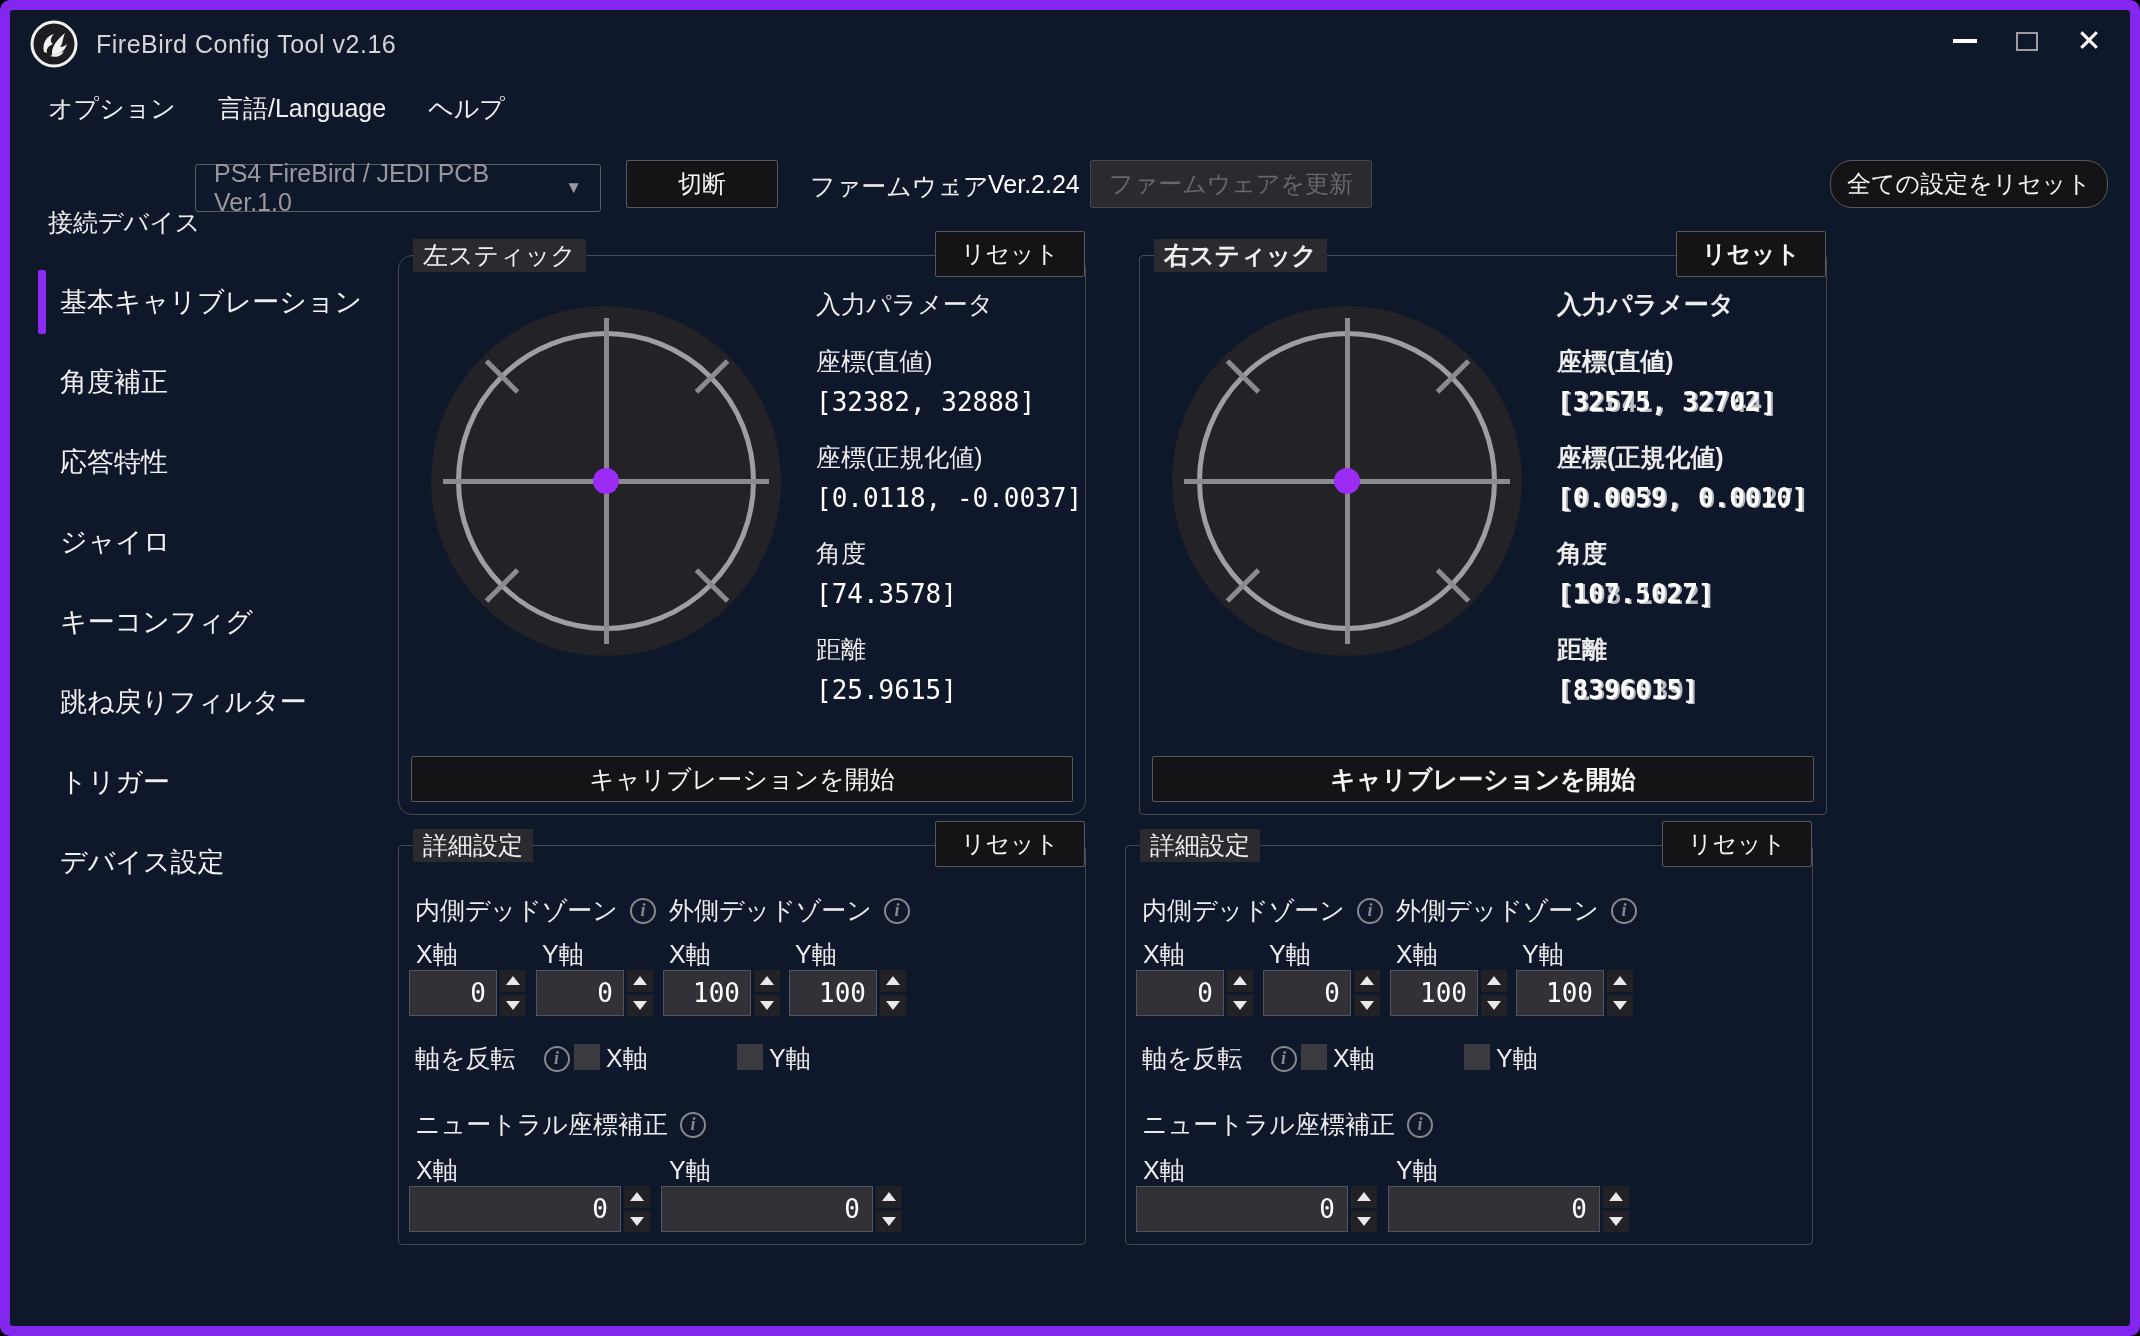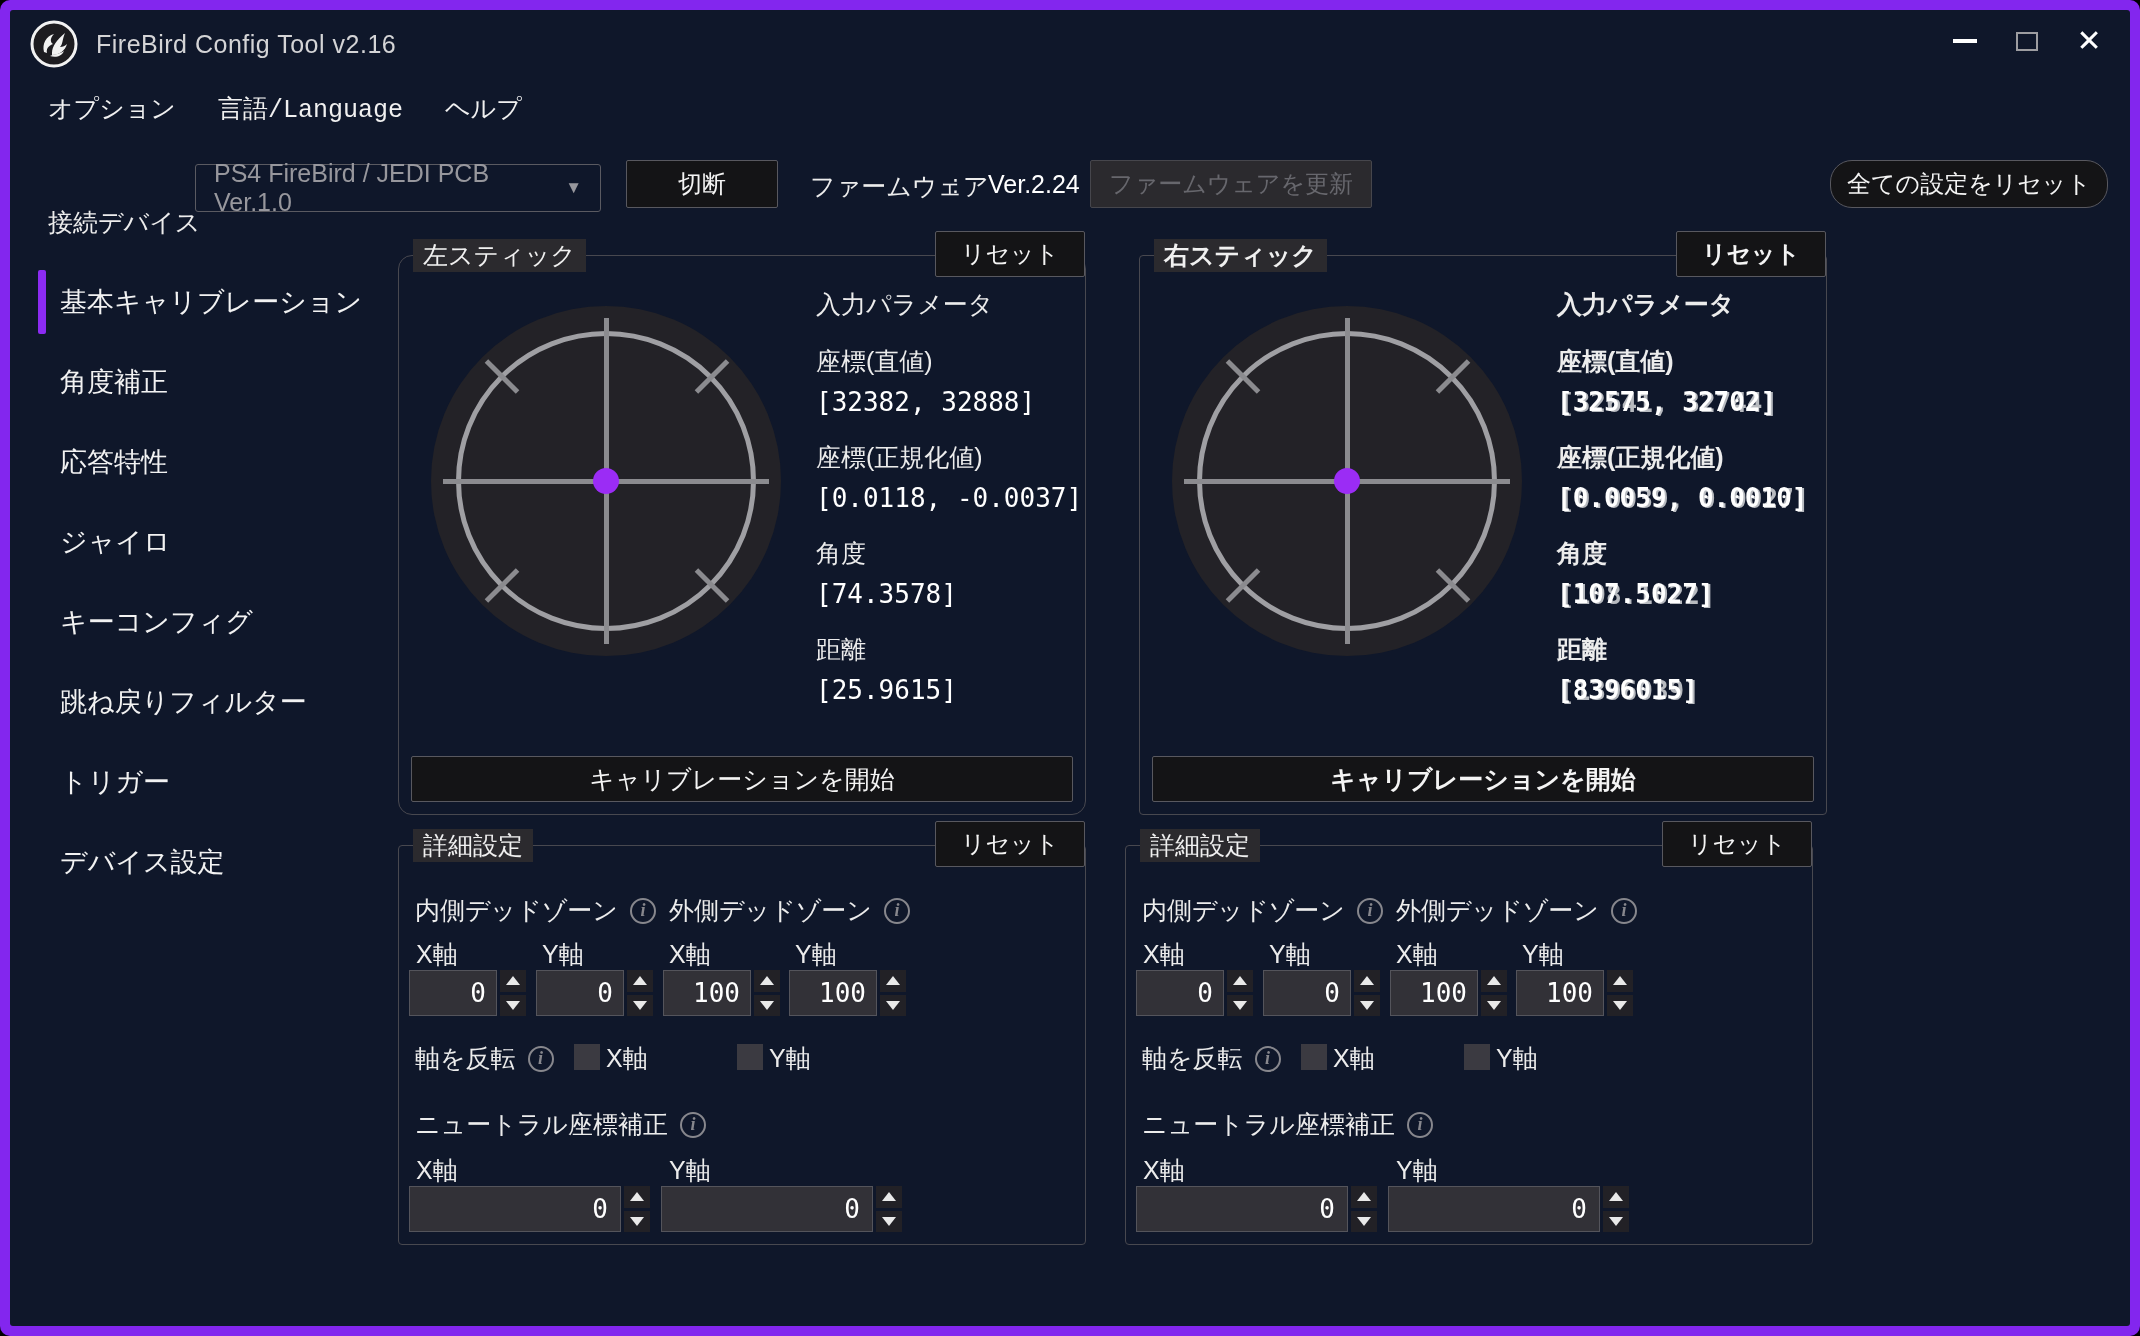--- a/index.html
+++ b/index.html
@@ -14,21 +14,21 @@
   .titlebar { position:absolute; top:0; left:0; right:0; height:68px; }
   .logo { position:absolute; left:20px; top:10px; width:48px; height:48px; }
   .app-title { position:absolute; left:86px; top:20px; font-size:25px; color:#d4d4d6; letter-spacing:.5px; }
   .win-controls { position:absolute; right:10px; top:0; height:62px; display:flex; }
   .win-btn { width:62px; height:62px; display:flex; align-items:center; justify-content:center; }
   .min-glyph { width:24px; height:4px; background:#ffffff; }
   .max-glyph { width:22px; height:19px; border:2px solid #9d9da1; }
   .close-glyph { font-size:30px; color:#ffffff; line-height:1; font-weight:400; }
 
   
-  .menubar { position:absolute; top:82px; left:38px; display:flex; gap:42px;font-family:Liberation Mono, monospace; }
+  .menubar { position:absolute; top:82px; left:38px; display:flex; gap:42px; }
   .menu-item { font-size:25px; color:#f0f0f0; }
 
   
   .device-row { position:absolute; top:150px; left:0; right:0; height:48px; }
   .device-label { position:absolute; left:38px; top:10px; font-size:25px;margin-top:36px; }
   .device-select { position:absolute; left:185px; top:4px; width:406px; height:48px;
     border:1px solid #5a5a61; border-radius:3px; display:flex; align-items:center;
     padding:0 18px; color:#97979d; font-size:25px; }
   .device-select .caret { margin-left:auto; font-size:17px; color:#97979d; }
   .btn { background:#141416; border:1px solid #58585f; border-radius:2px;
@@ -99,21 +99,21 @@
   .spin-input { width:88px; height:46px; background:#323137; border:1px solid #54545b;
     display:flex; align-items:center; justify-content:flex-end; padding-right:10px;
     font-size:26px; color:#ffffff; font-family:"DejaVu Sans Mono", monospace; }
   .spin-arrows { width:26px; margin-left:3px; display:flex; flex-direction:column; gap:3px; }
   .spin-btn { height:21.5px; background:#222126; display:flex; align-items:center; justify-content:center; }
   .tri-up { width:0; height:0; border-left:7px solid transparent; border-right:7px solid transparent;
     border-bottom:9px solid #e9e9e9; }
   .tri-down { width:0; height:0; border-left:7px solid transparent; border-right:7px solid transparent;
     border-top:9px solid #e9e9e9; }
   .invert-row { position:absolute; top:196px; left:16px; right:0; height:30px; font-size:25px; }
-  .invert-label-wrap { position:absolute; left:0; top:0; display:flex; align-items:center; gap:12px;text-align:right; }
+  .invert-label-wrap { position:absolute; left:0; top:0; display:flex; align-items:center; gap:28px;text-align:right; }
   .checkbox { position:absolute; width:26px; height:26px; background:#3b3a41; top:2px; }
   .cb-x { left:159px; } .cb-y { left:322px; }
   .cb-label-x { position:absolute; left:191px; top:0; }
   .cb-label-y { position:absolute; left:354px; top:0; }
   .neutral-header { position:absolute; top:262px; left:16px; font-size:25px;
     display:flex; align-items:center; gap:12px; }
   .n-axis-label { position:absolute; top:308px; font-size:25px; }
   .nal-1{left:17px;} .nal-2{left:270px;}
   .n-spinner { position:absolute; top:340px; display:flex; }
   .nsp-1{left:10px;} .nsp-2{left:262px;}

